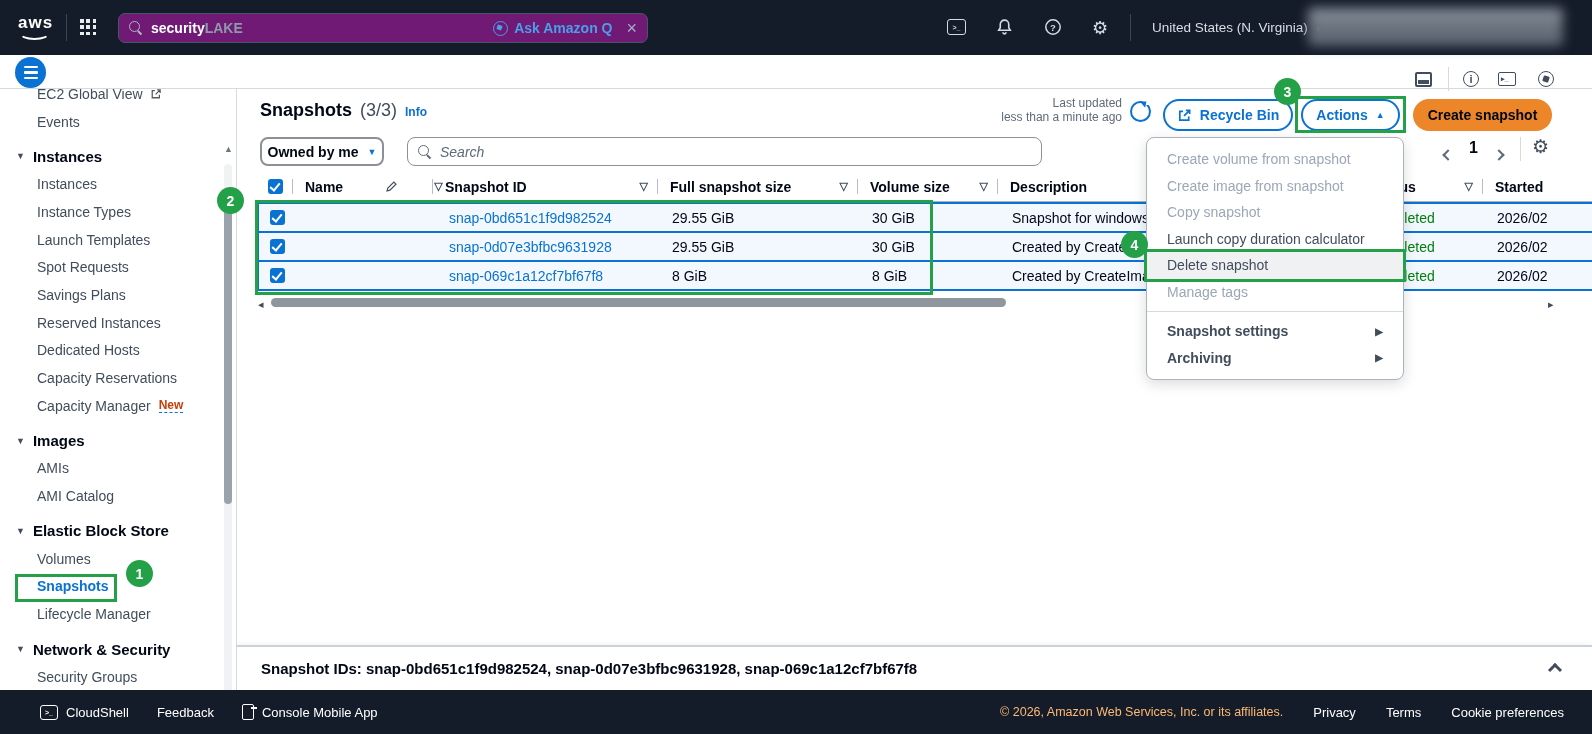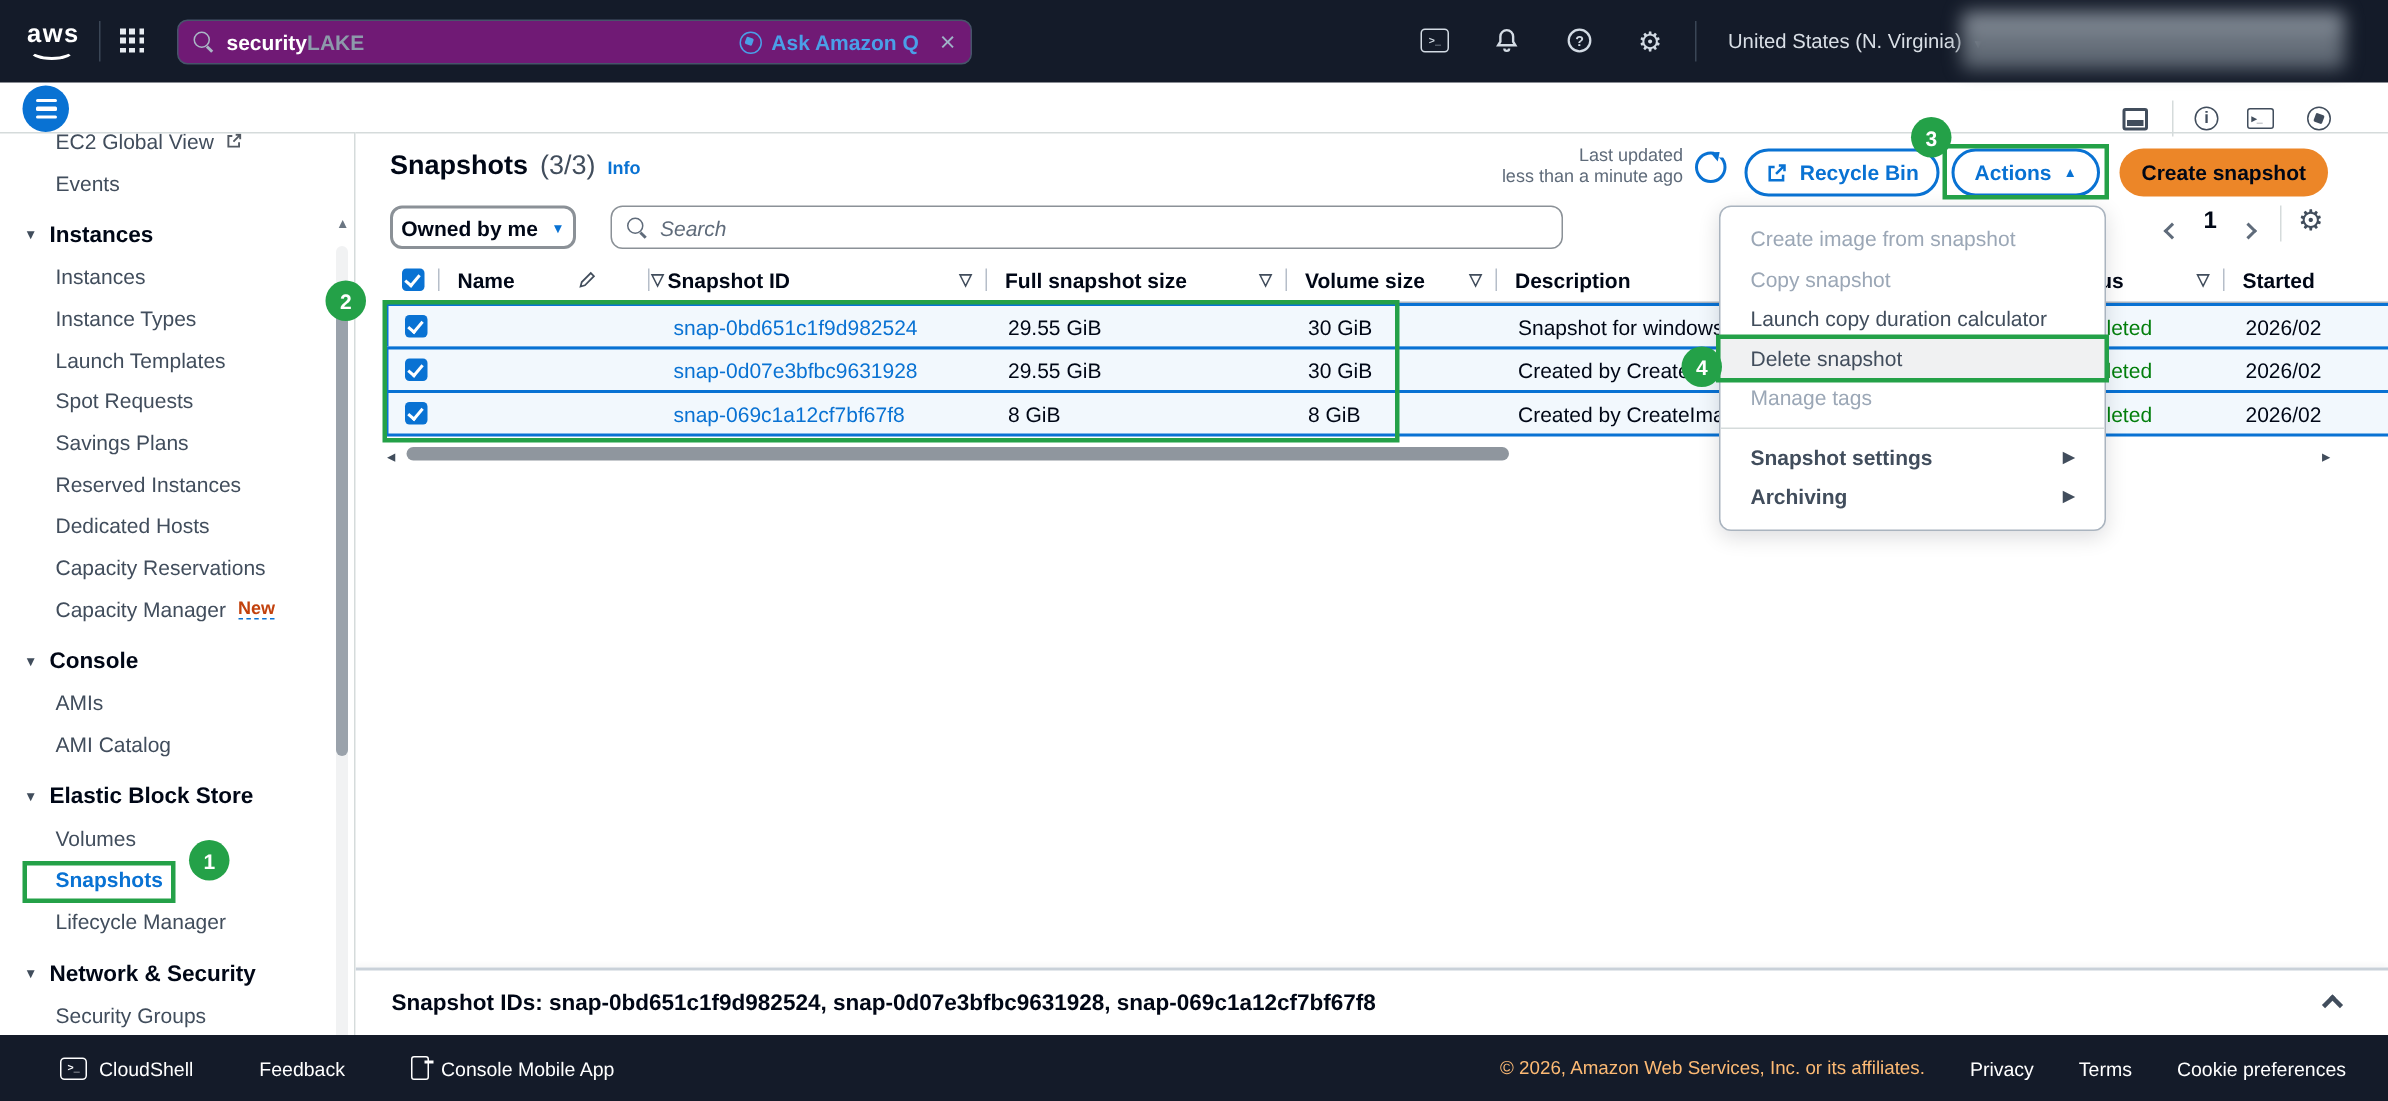--- a/index.html
+++ b/index.html
@@ -148,21 +148,21 @@
   .sp-chevron { position:absolute; right:32px; top:18px; width:10px; height:10px; border:solid #414d5c;
     border-width:3px 3px 0 0; transform:rotate(-45deg); cursor:pointer; }
 
   
   .footer { position:absolute; left:0; top:690px; width:1592px; height:44px; background:#141b29; z-index:20;
     display:flex; align-items:center; color:#fff; font-size:13px; }
   .footer .f-item { display:flex; align-items:center; gap:8px; cursor:pointer; }
   .footer .icon-term { border-color:#fff; color:#fff; width:18px; height:15px; }
   .icon-mobile { width:12px; height:16px; border:1.6px solid #fff; border-radius:2px; position:relative; }
   .icon-mobile::after { content:""; position:absolute; right:-4px; top:2px; width:6px; height:2px; background:#fff; }
-  .f-left { display:flex; gap:44px; padding-left:40px; align-items:center; }
+  .f-left { display:flex; gap:28px; padding-left:40px; align-items:center; }
   .f-right { margin-left:auto; display:flex; gap:30px; padding-right:28px; align-items:center; }
   .f-copy { color:#fdba74; font-size:12.5px; cursor:default; }
   .f-link { font-size:13px; cursor:pointer; }
 
   
   .menu { position:absolute; left:1146px; top:137px; width:258px; background:#fff; border:1px solid #aab4bf;
     border-radius:8px; box-shadow:0 4px 14px rgba(0,7,22,0.14); padding:8px 0; z-index:30; }
   .menu-item { height:26.5px; display:flex; align-items:center; padding:0 20px; font-size:14px; color:#414d5c; cursor:pointer; }
   .menu-item.disabled { color:#9ba7b6; cursor:default; }
   .menu-item.bold { font-weight:bold; }
@@ -286,21 +286,21 @@
           </div>
           <div class="side-item">
             <span class="lbl">Capacity Reservations</span>
           </div>
           <div class="side-item">
             <span class="lbl">Capacity Manager</span>
             <span class="new-badge">New</span>
           </div>
           <div class="side-section">
             <span class="tri">▼</span>
-            <span class="lbl">Console</span>
+            <span class="lbl">Images</span>
           </div>
           <div class="side-item">
             <span class="lbl">AMIs</span>
           </div>
           <div class="side-item">
             <span class="lbl">AMI Catalog</span>
           </div>
           <div class="side-section">
             <span class="tri">▼</span>
             <span class="lbl">Elastic Block Store</span>
@@ -455,20 +455,23 @@
 
       <div class="split-panel">
         <span class="sp-text">Snapshot IDs: snap-0bd651c1f9d982524, snap-0d07e3bfbc9631928, snap-069c1a12cf7bf67f8</span>
         <span class="sp-chevron"></span>
       </div>
     </div>
   </div>
 
   <div class="menu" id="actions-menu">
       <div class="menu-item disabled">
+        <span>Create volume from snapshot</span>
+      </div>
+      <div class="menu-item disabled">
         <span>Create image from snapshot</span>
       </div>
       <div class="menu-item disabled">
         <span>Copy snapshot</span>
       </div>
       <div class="menu-item">
         <span>Launch copy duration calculator</span>
       </div>
       <div class="menu-item highlighted">
         <span>Delete snapshot</span>

